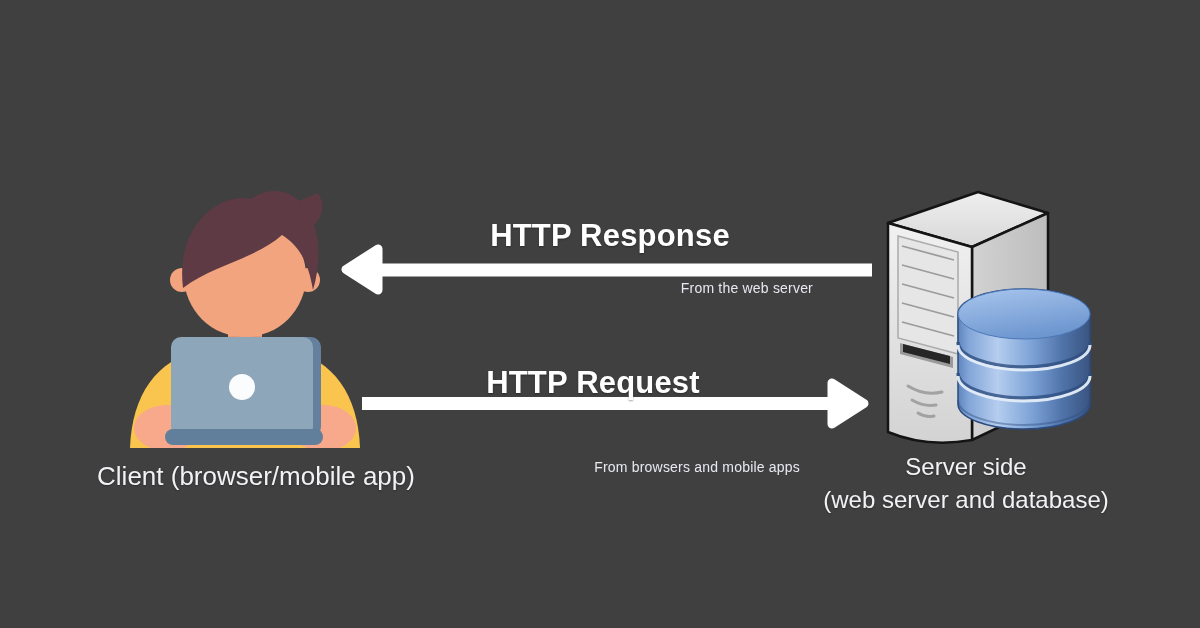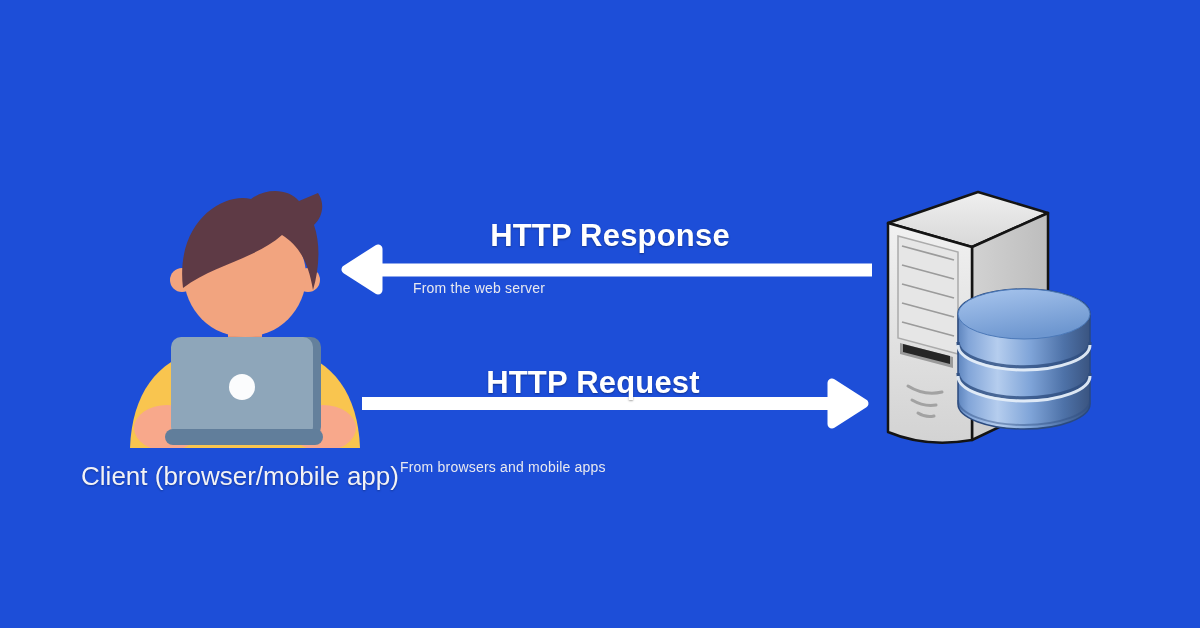--- a/index.html
+++ b/index.html
@@ -1,27 +1,27 @@
 <!DOCTYPE html>
 <html><head>
 <meta charset="utf-8">
 <style>
   html,body{margin:0;padding:0;background:#0e0f1c;}
   .canvas{
     position:relative;width:1200px;height:628px;overflow:hidden;
-    background:#1d4ed8;
+    background:#404040;
     font-family:"Liberation Sans", sans-serif;
   }
   .abs{position:absolute;}
   .heading{
     color:#FFFFFF;font-size:31px;font-weight:700;text-align:center;
     letter-spacing:.2px;text-shadow:0 1px 2px rgba(0,0,0,.35);
   }
   .subtext{
-    color:#E8E9F0;font-size:14px;font-weight:400;text-align:left;
+    color:#E8E9F0;font-size:14px;font-weight:400;text-align:right;
     letter-spacing:.2px;
   }
   .figure-label{
     color:#F2F2F6;font-size:26px;font-weight:400;text-align:center;
     text-shadow:0 1px 2px rgba(0,0,0,.3);
   }
   .figure-label.server{font-size:24px;line-height:33px;}
   svg{display:block;}
 </style>
 </head>
@@ -137,16 +137,20 @@
 
   <div class="abs" style="left:348px;top:374px;width:540px;height:58px;">
     <svg width="540" height="58" viewBox="0 0 540 58">
       <rect x="14" y="23" width="472" height="13" fill="#FFFFFF"></rect>
       <polygon points="516,29.5 484,9 484,50" fill="#FFFFFF" stroke="#FFFFFF" stroke-width="9" stroke-linejoin="round"></polygon>
     </svg>
   </div>
   <div class="abs heading" style="left:393px;top:365px;width:400px;">HTTP Request</div>
   <div class="abs subtext" style="left:400px;top:415px;width:400px;margin-top:44px;">From browsers and mobile apps</div>
 
-  <div class="abs figure-label" style="left:40px;top:461px;width:400px;">Client (browser/mobile app)</div>
+  <div class="abs figure-label" style="left:56px;top:461px;width:400px;">Client (browser/mobile app)</div>
 
+  <div class="abs figure-label server" style="left:766px;top:450px;width:400px;">
+    <div>Server side</div>
+    <div>(web server and database)</div>
+  </div>
 
 </div>
 
 </body></html>

